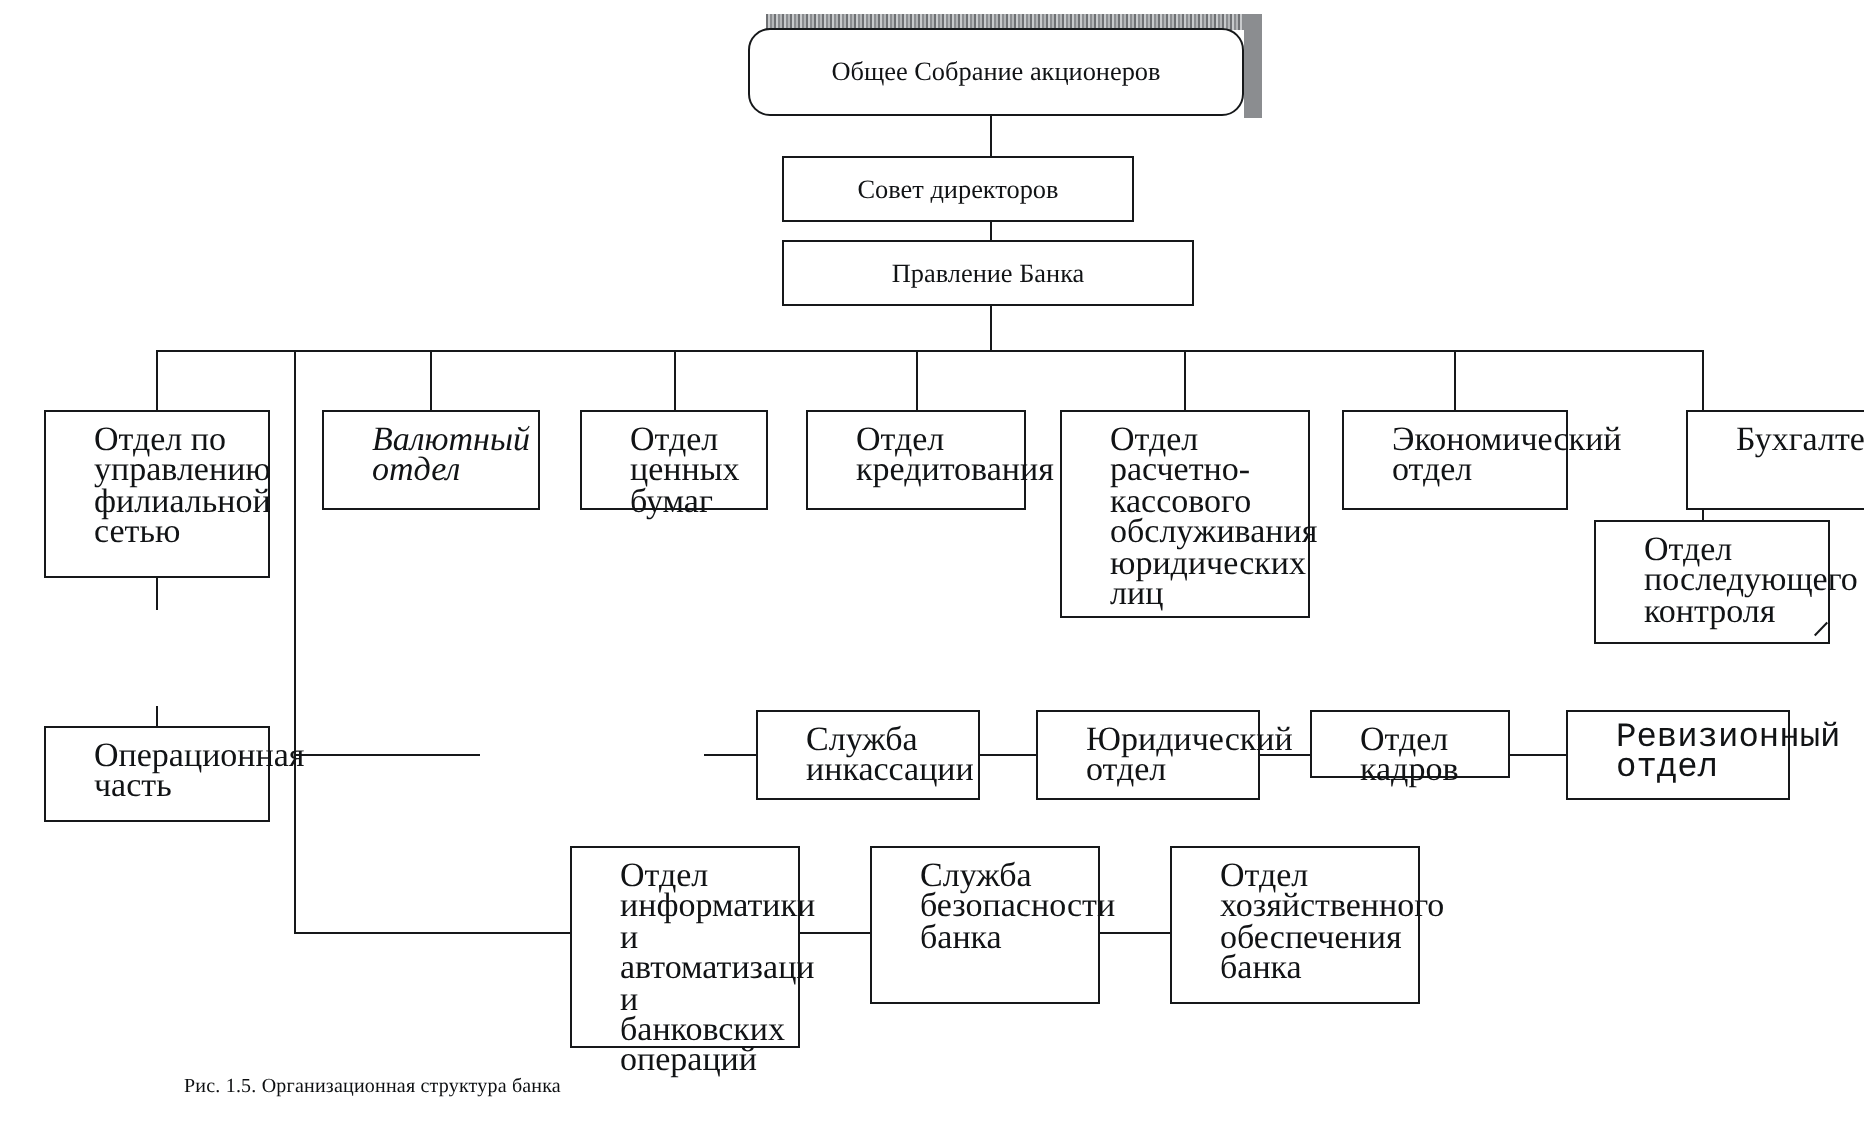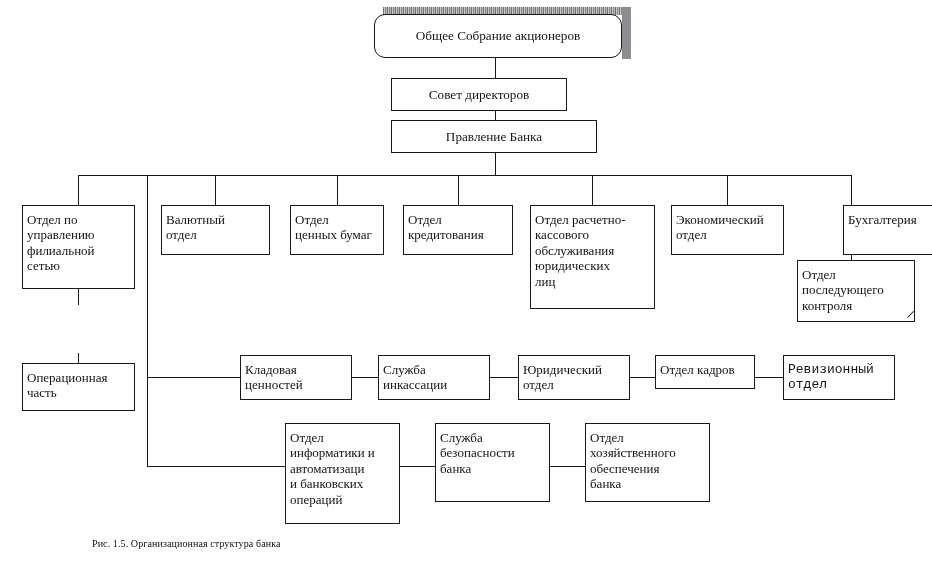--- a/index.html
+++ b/index.html
@@ -18,23 +18,23 @@
     height: 563px;
     background: #ffffff;
     overflow: hidden;
   }
   .node {
     position: absolute;
     box-sizing: border-box;
     border: 1px solid #16181a;
     background: #ffffff;
     color: #111315;
-    font-size: 13px;
+    font-size: 17px;
     line-height: 15.4px;
-    padding: 6px 7px 4px 4px;
+    padding: 6px 7px 4px 24px;
     white-space: pre-line;
     z-index: 3;
   }
   .node.centered {
     display: flex;
     align-items: center;
     justify-content: center;
     padding: 2px 6px;
     text-align: center;
     line-height: 16px;
@@ -127,21 +127,21 @@
 
   <div class="node centered" style="left:391px; top:78px; width:176px; height:33px;">Совет директоров</div>
 
   <div class="node centered" style="left:391px; top:120px; width:206px; height:33px;">Правление Банка</div>
 
   <div class="node" style="left:22px; top:205px; width:113px; height:84px;">Отдел по
 управлению
 филиальной
 сетью</div>
 
-  <div class="node" style="left:161px; top:205px; width:109px; height:50px;">Валютный
+  <div class="node" style="left:161px; top:205px; width:109px; height:50px;font-style:italic;">Валютный
 отдел</div>
 
   <div class="node" style="left:290px; top:205px; width:94px; height:50px;">Отдел
 ценных бумаг</div>
 
   <div class="node" style="left:403px; top:205px; width:110px; height:50px;">Отдел
 кредитования</div>
 
   <div class="node" style="left:530px; top:205px; width:125px; height:104px;">Отдел расчетно-
 кассового
@@ -156,22 +156,20 @@
 
   <div class="node" style="left:797px; top:260px; width:118px; height:62px;">Отдел
 последующего
 контроля</div>
   <div class="skew-tick" style="left:906px; top:314px;"></div>
 
 
   <div class="node" style="left:22px; top:363px; width:113px; height:48px;">Операционная
 часть</div>
 
-  <div class="node" style="left:240px; top:355px; width:112px; height:45px;">Кладовая
-ценностей</div>
 
   <div class="node" style="left:378px; top:355px; width:112px; height:45px;">Служба
 инкассации</div>
 
   <div class="node" style="left:518px; top:355px; width:112px; height:45px;">Юридический
 отдел</div>
 
   <div class="node" style="left:655px; top:355px; width:100px; height:34px;">Отдел кадров</div>
 
   <div class="node" style="left:783px; top:355px; width:112px; height:45px;font-family:Liberation Mono, monospace;">Ревизионный

